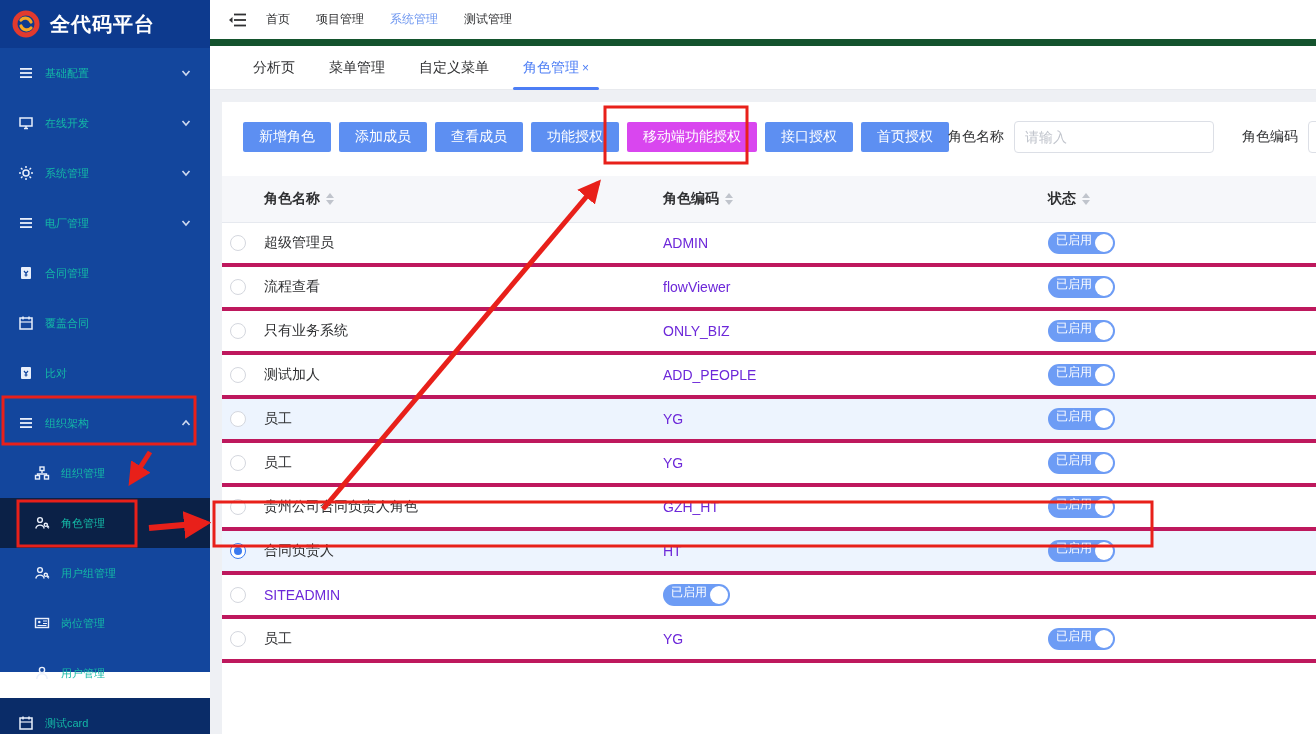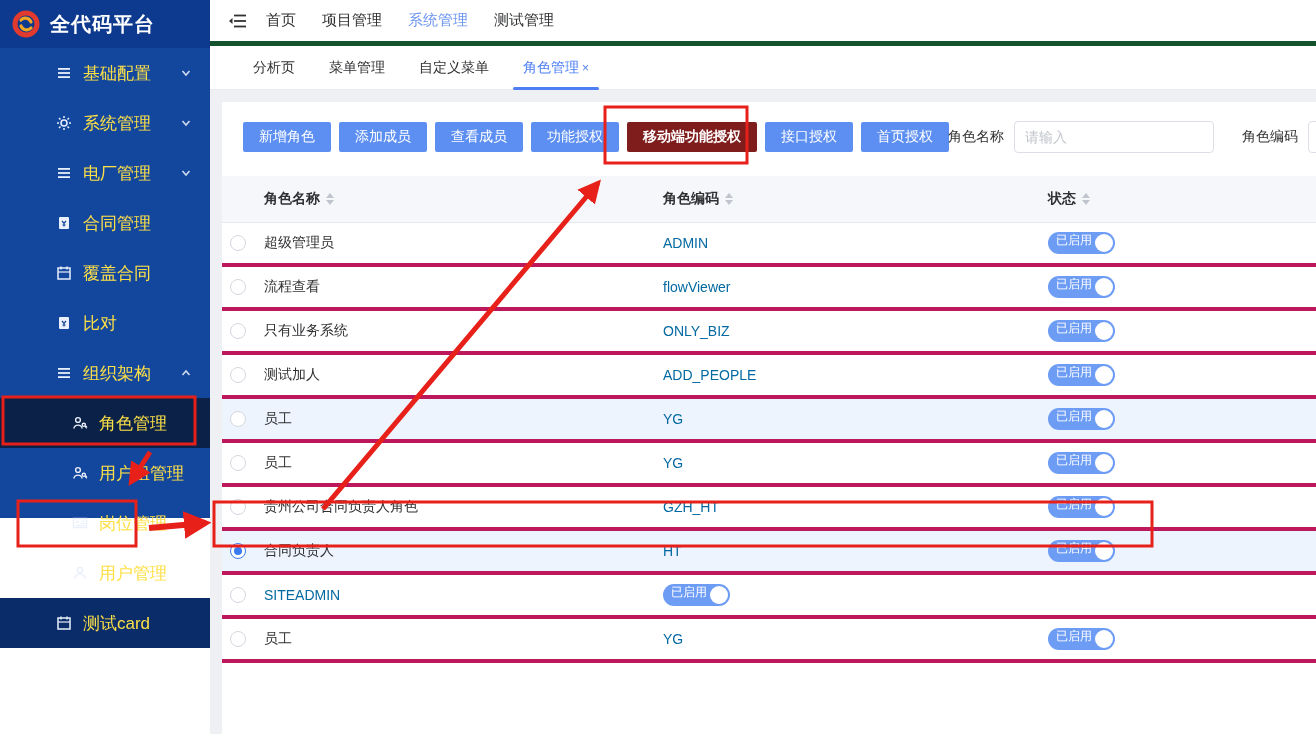--- a/index.html
+++ b/index.html
@@ -1,34 +1,34 @@
 <!DOCTYPE html>
 <html><head>
 <meta charset="utf-8">
 <style>
   html,body{margin:0;padding:0;background:#fff;}
   .app{position:relative;width:1316px;height:734px;overflow:hidden;
        font-family:"Liberation Sans","DejaVu Sans",sans-serif;background:#fff;}
 
   
-  .sidebar{position:absolute;left:0;top:0;width:210px;height:518px;background:#13469d;}
+  .sidebar{position:absolute;left:0;top:0;width:210px;height:672px;background:#13469d;}
   .logo-row{height:48px;display:flex;align-items:center;padding-left:12px;background:#0d3a8e;}
   .logo-title{color:#fff;font-size:20px;font-weight:bold;margin-left:10px;letter-spacing:1px;}
   .side-item{position:relative;height:50px;display:flex;align-items:center;
-             color:#fde047;font-size:17px;cursor:pointer;padding-left:38px;}
+             color:#14b8a6;font-size:11px;cursor:pointer;}
   .side-item .ic{width:16px;height:16px;margin-left:18px;margin-right:11px;flex:none;}
   .side-item.sub .ic{margin-left:34px;}
   .side-item .chev{position:absolute;right:18px;width:12px;height:12px;}
   .side-item.active-dark{background:#0b2147;}
   .side-item.dark2{background:#0a2c68;}
 
   
   .topnav{position:absolute;left:210px;top:0;width:1106px;height:46px;background:#fff;
-          border-bottom:5px solid #14532d;display:flex;align-items:center;
-          padding-left:18px;box-sizing:border-box;font-size:15px;color:#303133;}
+          border-bottom:7px solid #14532d;display:flex;align-items:center;
+          padding-left:18px;box-sizing:border-box;font-size:12px;color:#303133;}
   .collapse-ic{width:20px;height:20px;margin-right:18px;cursor:pointer;}
   .nav-item{margin-right:26px;cursor:pointer;}
   .nav-item.active{color:#6d96f0;}
 
   
   .tabsbar{position:absolute;left:210px;top:46px;width:1106px;height:44px;background:#fff;
            border-bottom:1px solid #e8eaee;display:flex;align-items:center;
            padding-left:43px;box-sizing:border-box;font-size:14px;color:#303133;}
   .tab{position:relative;height:44px;display:flex;align-items:center;margin-right:34px;cursor:pointer;}
   .tab.active{color:#4d7ef5;}
@@ -36,21 +36,21 @@
                      background:#4d7ef5;border-radius:2px;}
   .tab-close{font-size:12px;margin-left:3px;line-height:1;}
 
   
   .content{position:absolute;left:210px;top:90px;width:1193px;height:644px;background:#eef0f4;}
   .card{position:absolute;left:12px;top:12px;right:0;bottom:0;background:#fff;}
 
   .btn-row{position:absolute;left:21px;top:20px;display:flex;gap:8px;}
   .btn{height:30px;padding:0 16px;background:#5d8ff2;color:#fff;font-size:14px;border:none;
        border-radius:2px;display:flex;align-items:center;white-space:nowrap;cursor:pointer;}
-  .btn.hl{background:#7f1d1d;font-weight:bold;}
+  .btn.hl{background:#d946ef;}
 
   .filters{position:absolute;left:726px;top:19px;display:flex;align-items:center;}
   .filter-label{font-size:14px;color:#303133;margin-right:10px;white-space:nowrap;}
   .filter-input{width:200px;height:32px;border:1px solid #dcdfe6;border-radius:4px;padding:0 10px;
                 font-size:14px;color:#606266;box-sizing:border-box;outline:none;}
   .filter-input.short{width:90px;}
   .filter-input::placeholder{color:#c0c4cc;}
   .gap28{width:28px;flex:none;}
 
   
@@ -62,21 +62,21 @@
   .sort{display:inline-flex;flex-direction:column;margin-left:6px;gap:2px;}
   .car-up{width:0;height:0;border-left:4px solid transparent;border-right:4px solid transparent;
           border-bottom:5px solid #c0c4cc;}
   .car-down{width:0;height:0;border-left:4px solid transparent;border-right:4px solid transparent;
             border-top:5px solid #c0c4cc;}
   .radio{width:16px;height:16px;border:1px solid #d4d7de;border-radius:50%;margin-left:8px;
          box-sizing:border-box;background:#fff;cursor:pointer;position:relative;}
   .radio.sel{border-color:#3a7af0;}
   .radio.sel::after{content:"";position:absolute;left:3px;top:3px;width:8px;height:8px;
                     border-radius:50%;background:#3a7af0;}
-  .code-cell{color:#0369a1;}
+  .code-cell{color:#6d28d9;}
   .hl-row{background:#edf4fe;}
   .toggle{width:67px;height:22px;background:#6d9cf5;border-radius:11px;position:relative;color:#fff;
           font-size:12px;display:flex;padding-left:8px;box-sizing:border-box;cursor:pointer;}
   .knob{position:absolute;right:2px;top:2px;width:18px;height:18px;background:#fff;border-radius:50%;}
 
   
   .overlay{position:absolute;left:0;top:0;width:1316px;height:734px;pointer-events:none;z-index:60;}
 </style>
 </head>
 <body>
@@ -99,20 +99,30 @@
             <rect x="2" y="7.1" width="12" height="1.8"></rect>
             <rect x="2" y="11.2" width="12" height="1.8"></rect>
           </g>
         </svg>
       <span>基础配置</span>
       <svg class="chev" viewBox="0 0 12 12">
           <polyline points="2.5,4 6,8 9.5,4" fill="none" stroke="#cfdaf0" stroke-width="1.6"></polyline>
         </svg>
     </div>
 
+    <div class="side-item">
+      <svg class="ic" viewBox="0 0 16 16">
+          <rect x="2" y="3" width="12" height="8" fill="none" stroke="#e9effb" stroke-width="1.5"></rect>
+          <path d="M6 13.5 h4 M8 11 v2.5" stroke="#e9effb" stroke-width="1.5"></path>
+        </svg>
+      <span>在线开发</span>
+      <svg class="chev" viewBox="0 0 12 12">
+          <polyline points="2.5,4 6,8 9.5,4" fill="none" stroke="#cfdaf0" stroke-width="1.6"></polyline>
+        </svg>
+    </div>
 
     <div class="side-item">
       <svg class="ic" viewBox="0 0 16 16">
           <circle cx="8" cy="8" r="3" fill="none" stroke="#e9effb" stroke-width="1.5"></circle>
           <g stroke="#e9effb" stroke-width="1.5">
             <line x1="8" y1="1" x2="8" y2="3"></line>
             <line x1="8" y1="13" x2="8" y2="15"></line>
             <line x1="1" y1="8" x2="3" y2="8"></line>
             <line x1="13" y1="8" x2="15" y2="8"></line>
             <line x1="3" y1="3" x2="4.5" y2="4.5"></line>
@@ -174,20 +184,31 @@
             <rect x="2" y="7.1" width="12" height="1.8"></rect>
             <rect x="2" y="11.2" width="12" height="1.8"></rect>
           </g>
         </svg>
       <span>组织架构</span>
       <svg class="chev" viewBox="0 0 12 12">
           <polyline points="2.5,8 6,4 9.5,8" fill="none" stroke="#cfdaf0" stroke-width="1.6"></polyline>
         </svg>
     </div>
 
+    <div class="side-item sub">
+      <svg class="ic" viewBox="0 0 16 16">
+          <g fill="none" stroke="#e9effb" stroke-width="1.4">
+            <rect x="6" y="2" width="4" height="3.5"></rect>
+            <rect x="1.5" y="10.5" width="4" height="3.5"></rect>
+            <rect x="10.5" y="10.5" width="4" height="3.5"></rect>
+            <path d="M8 5.5 v2.5 M3.5 10.5 v-1.5 h9 v1.5"></path>
+          </g>
+        </svg>
+      <span>组织管理</span>
+    </div>
 
     <div class="side-item sub active-dark">
       <svg class="ic" viewBox="0 0 16 16">
           <g fill="none" stroke="#e9effb" stroke-width="1.4">
             <circle cx="6" cy="5" r="2.4"></circle>
             <path d="M1.8 13.5 a4.3 4.3 0 0 1 8.4 0"></path>
             <circle cx="11.8" cy="9.8" r="1.6"></circle>
             <path d="M12.9 11 l2 2.3 M13.8 12 l1-0.9"></path>
           </g>
         </svg>

